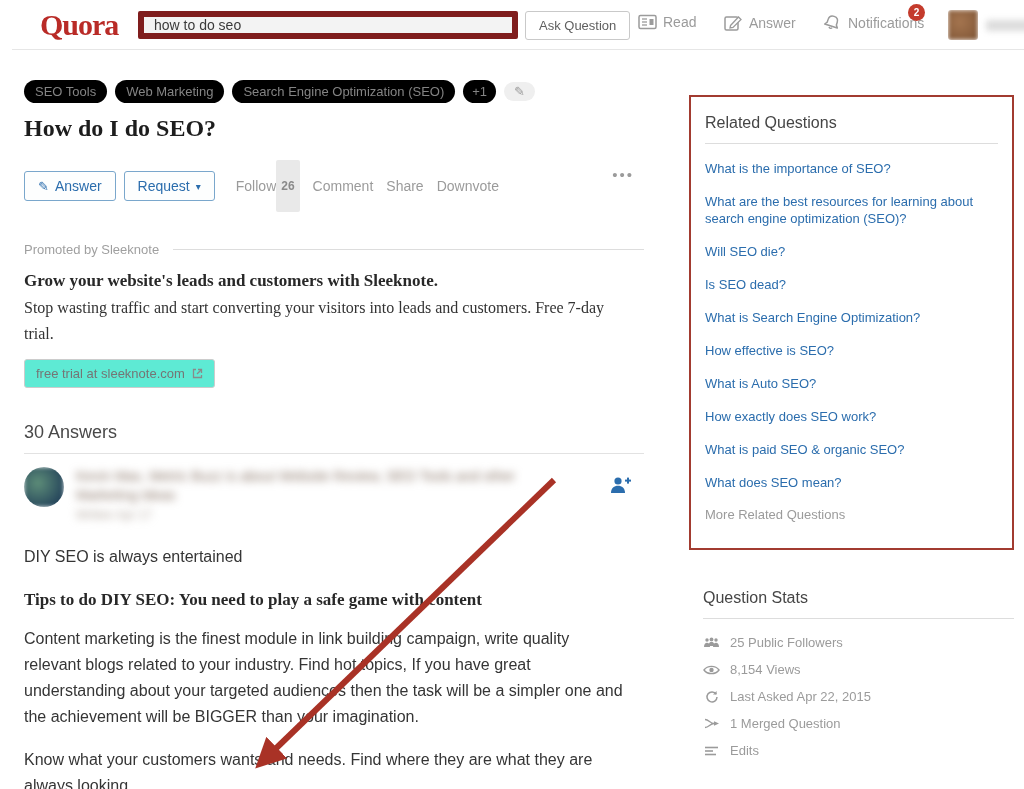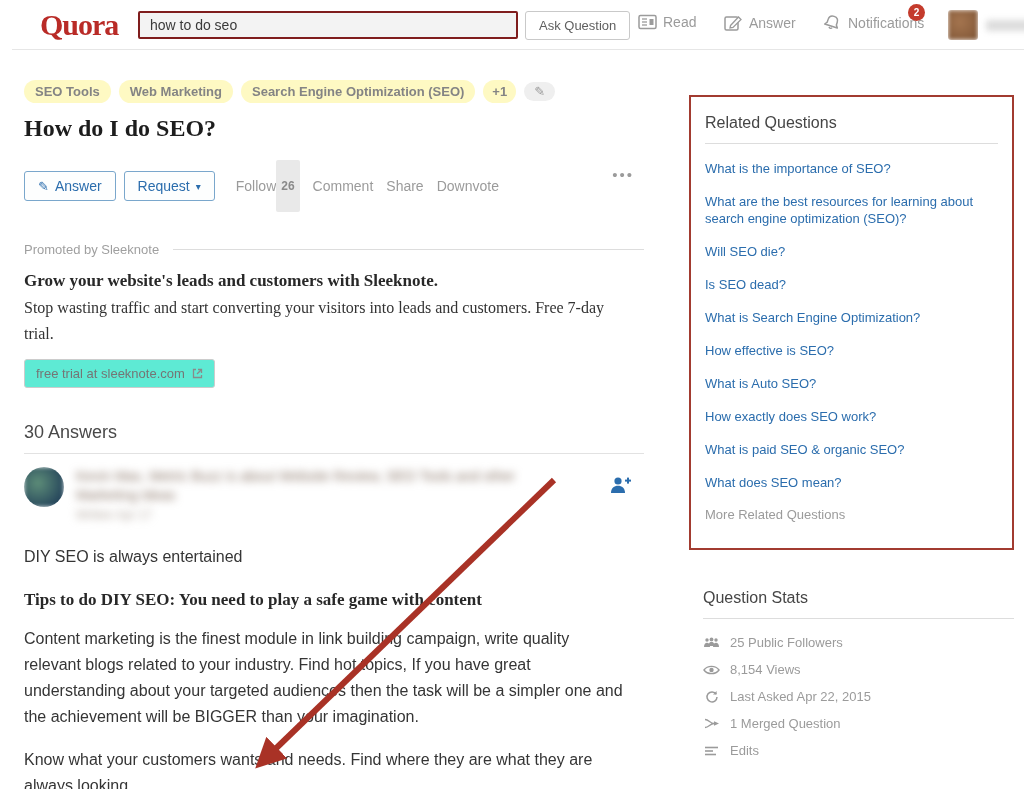--- a/index.html
+++ b/index.html
@@ -2,33 +2,33 @@
 <html><head>
 <meta charset="utf-8">
 <style>
   * { margin:0; padding:0; box-sizing:border-box; }
   html,body { width:1024px; height:789px; }
   body { font-family:"Liberation Sans", sans-serif; background:#fff; color:#333; position:relative; overflow:hidden; }
 
   
   .header { position:absolute; left:0; top:0; width:1024px; height:50px; background:#fff; border-bottom:1px solid #e6e6e6; z-index:10;margin-left:12px; }
   .logo { position:absolute; left:28px; top:8px; font-family:"Liberation Serif", serif; font-weight:bold; font-size:30px; color:#b92b27; letter-spacing:-1px; }
-  .search-box { position:absolute; left:126px; top:11px; width:380px; height:28px; background:#f3f3f3; border:2px solid #7f1d1d; border-radius:2px; font-size:14px; color:#3a3a3a; padding:0 10px; font-family:"Liberation Sans", sans-serif; outline:none; }
+  .search-box { position:absolute; left:126px; top:11px; width:380px; height:28px; background:#f3f3f3; border:6px solid #7f1d1d; border-radius:2px; font-size:14px; color:#3a3a3a; padding:0 10px; font-family:"Liberation Sans", sans-serif; outline:none; }
   .ask-btn { position:absolute; left:513px; top:11px; height:29px; padding:0 13px; background:#fff; border:1px solid #c9c9c9; border-radius:3px; font-size:13px; color:#5f5f5f; cursor:pointer; }
   .nav-item { position:absolute; top:14px; display:flex; align-items:center; gap:6px; color:#9b9b9b; font-size:14px; cursor:pointer; }
   .nav-read { left:626px; } .nav-answer { left:712px; } .nav-notif { left:810px; }
   .badge { position:absolute; left:86px; top:-10px; width:17px; height:17px; background:#c43b2c; border-radius:50%; color:#fff; font-size:10px; display:flex; align-items:center; justify-content:center; font-weight:bold; }
   .hdr-avatar-wrap { position:absolute; left:936px; top:10px; width:30px; height:30px; border-radius:3px; overflow:hidden; }
   .hdr-avatar { width:100%; height:100%; background:radial-gradient(circle at 40% 40%, #a5754f, #7d5435); filter:blur(2px); }
   .hdr-name { position:absolute; left:974px; top:20px; width:48px; height:11px; background:#dcdcdc; border-radius:2px; filter:blur(3px); }
 
   
   .left-col { position:absolute; left:24px; top:80px; width:620px; }
   .tags-row { display:flex; align-items:center; gap:8px; }
-  .tag-pill { background:#fef9c3; border-radius:12px; padding:4px 11px; font-size:13px; color:#848484; white-space:nowrap; cursor:pointer;font-weight:bold; }
+  .tag-pill { background:#000000; border-radius:12px; padding:4px 11px; font-size:13px; color:#848484; white-space:nowrap; cursor:pointer; }
   .tag-pill.small { padding:4px 9px; }
   .tag-edit { background:#efefef; border-radius:12px; padding:2px 10px; font-size:13px; color:#9a9a9a; cursor:pointer; }
   .q-title { font-family:"Liberation Serif", serif; font-weight:bold; font-size:24px; color:#1d1d1d; margin-top:12px; }
   .actions-row { display:flex; align-items:center; margin-top:18px; position:relative; }
   .btn-blue { display:flex; align-items:center; gap:6px; border:1px solid #7aa7cc; color:#2b6dad; background:#fdfefe; border-radius:3px; font-size:14px; padding:6px 13px; cursor:pointer; margin-right:8px; }
   .act-link { color:#9b9b9b; font-size:14px; margin-left:13px; cursor:pointer; display:flex; align-items:center; }
   .follow-count { background:#e9e9e9; border-radius:2px; padding:19px 5px; font-size:12px; color:#8a8a8a; font-weight:bold; }
   .more-opts { position:absolute; right:10px; top:6px; color:#9b9b9b; font-size:15px; letter-spacing:2px; cursor:pointer; }
 
   .promo-label-row { display:flex; align-items:center; margin-top:30px; }

